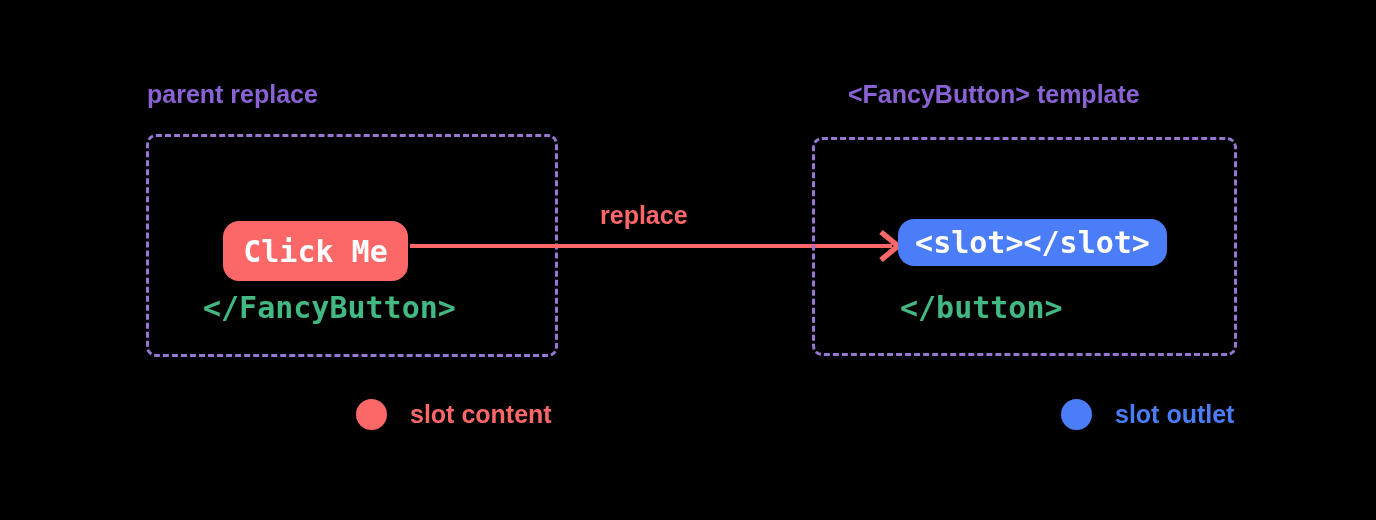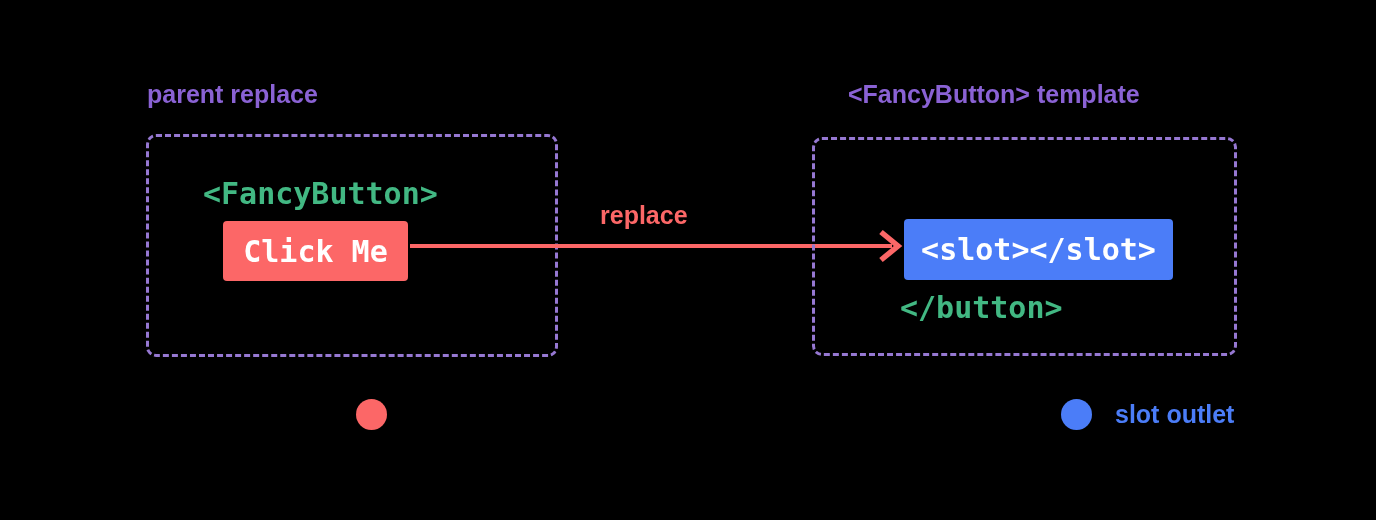--- a/index.html
+++ b/index.html
@@ -27,26 +27,26 @@
     font:700 30px "DejaVu Sans Mono",monospace;
     line-height:34px;white-space:nowrap;
     color:var(--green,#42B883);
   }
   .left-box .code.open{left:54px;top:40px;}
   .left-box .code.close{left:54px;top:154px;}
   .right-box .code.open{left:85px;top:33px;}
   .right-box .code.close{left:85px;top:151px;}
   .pill{
     position:absolute;display:flex;align-items:center;justify-content:center;
-    border-radius:4px;
+    border-radius:16px;
     font:700 30px "DejaVu Sans Mono",monospace;
     color:var(--white,#FFFFFF);white-space:nowrap;
   }
   .red-pill{left:74px;top:84px;width:185px;height:60px;background:var(--red,#FC6767);}
-  .blue-pill{left:89px;top:79px;width:269px;height:61px;background:var(--blue,#4B7DF8);}
+  .blue-pill{left:83px;top:79px;width:269px;height:47px;background:var(--blue,#4B7DF8);}
   .arrow-svg{position:absolute;left:408px;top:226px;width:496px;height:40px;color:var(--red,#FC6767);}
   .replace-label{
     position:absolute;left:600px;top:201px;width:156px;text-align:left;
     font:700 25px "Liberation Sans",sans-serif;
     color:var(--red,#FC6767);
   }
   .legend{position:absolute;display:flex;align-items:center;gap:23px;height:32px;}
   .legend-content{left:356px;top:398px;}
   .legend-outlet{left:1061px;top:398px;justify-content:space-between;}
   .dot{width:31px;height:31px;border-radius:50%;flex:0 0 auto;}
@@ -57,40 +57,41 @@
   .blue-text{color:var(--blue,#4B7DF8);}
 </style>
 </head>
 <body>
 
 <div class="canvas">
 
   <div class="label parent-label">parent replace</div>
 
   <div class="dashed-box left-box">
-    <div class="code open">&lt;FancyButton&gt;</div>
     <div class="pill red-pill">Click Me</div>
+    <div class="code close">&lt;/FancyButton&gt;</div>
   </div>
 
   <svg class="arrow-svg" viewBox="0 0 496 40" xmlns="http://www.w3.org/2000/svg" aria-hidden="true">
     <line x1="2" y1="20" x2="484" y2="20" stroke="currentColor" stroke-width="4"></line>
     <polyline points="473,6 490,20 473,34" fill="none" stroke="currentColor" stroke-width="5.5"></polyline>
   </svg>
 
   <div class="replace-label">replace</div>
 
   <div class="label fancy-label">&lt;FancyButton&gt; template</div>
 
   <div class="dashed-box right-box">
     <div class="pill blue-pill">&lt;slot&gt;&lt;/slot&gt;</div>
     <div class="code close">&lt;/button&gt;</div>
   </div>
 
   <div class="legend legend-content">
     <span class="dot red-dot"></span>
+    <span class="legend-text red-text">slot content</span>
   </div>
 
   <div class="legend legend-outlet">
     <span class="dot blue-dot"></span>
     <span class="legend-text blue-text">slot outlet</span>
   </div>
 
 </div>
 
 </body></html>

